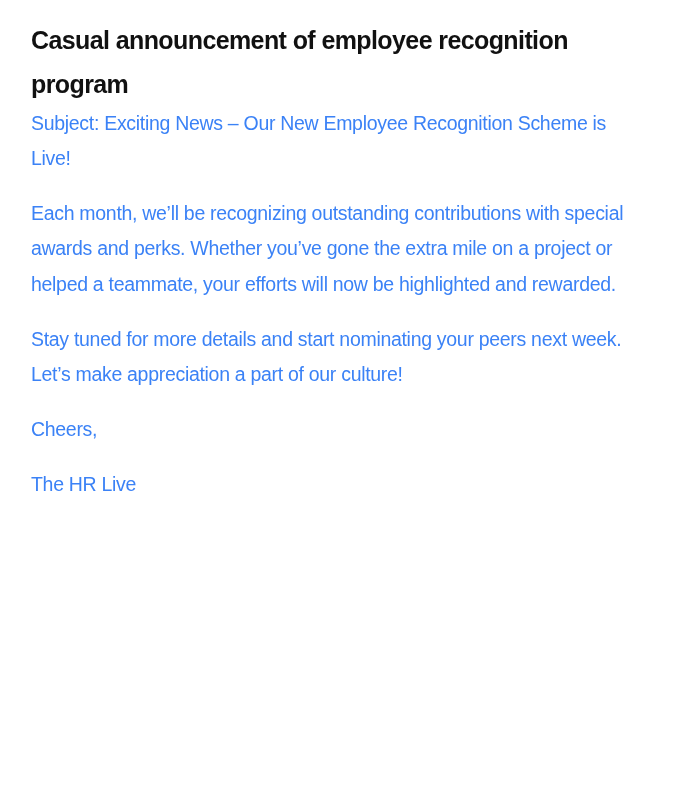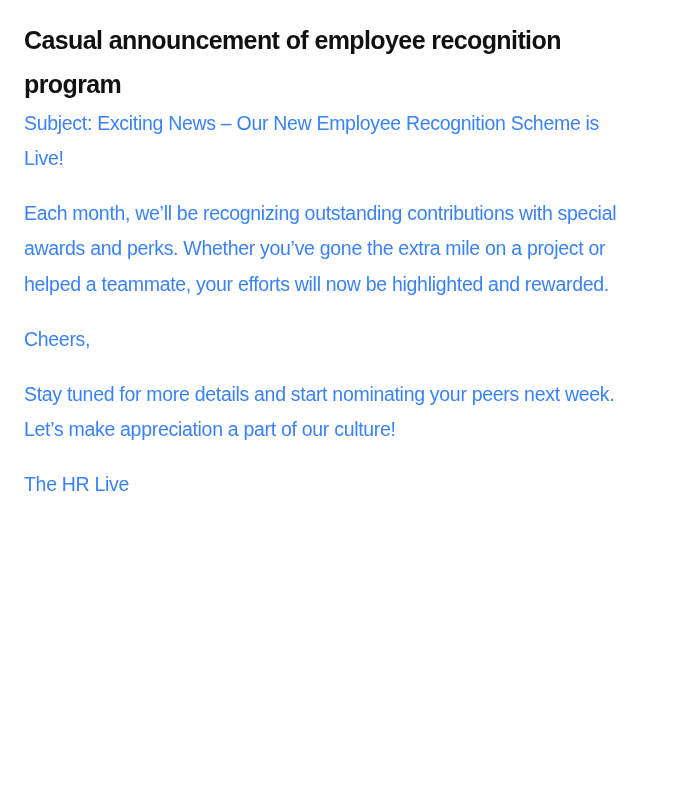--- a/index.html
+++ b/index.html
@@ -8,21 +8,21 @@
       background: #ffffff;
     }
     body {
       width: 700px;
       height: 806px;
       overflow: hidden;
       font-family: "Liberation Sans", sans-serif;
       color: #111111;
     }
     .page {
-      padding: 18px 40px 0 24px;
+      padding: 18px 40px 0 31px;
       box-sizing: border-box;
       width: 700px;
     }
     .title {
       font-family: "Liberation Sans", sans-serif;
       font-weight: bold;
       font-size: 25px;
       line-height: 44px;
       margin: 0 0 0 0;
       letter-spacing: -0.6px;
@@ -41,16 +41,16 @@
       margin-top: 0;
     }
   </style>
 </head>
 <body>
 
 <div class="page">
   <h1 class="title">Casual announcement of employee recognition program</h1>
   <p class="para subject">Subject: Exciting News – Our New Employee Recognition Scheme is Live!</p>
   <p class="para">Each month, we’ll be recognizing outstanding contributions with special awards and perks. Whether you’ve gone the extra mile on a project or helped a teammate, your efforts will now be highlighted and rewarded.</p>
+  <p class="para">Stay tuned for more details and start nominating your peers next week. Let’s make appreciation a part of our culture!</p>
   <p class="para">Cheers,</p>
-  <p class="para">Stay tuned for more details and start nominating your peers next week. Let’s make appreciation a part of our culture!</p>
   <p class="para">The HR Live</p>
 </div>
 
 </body></html>

